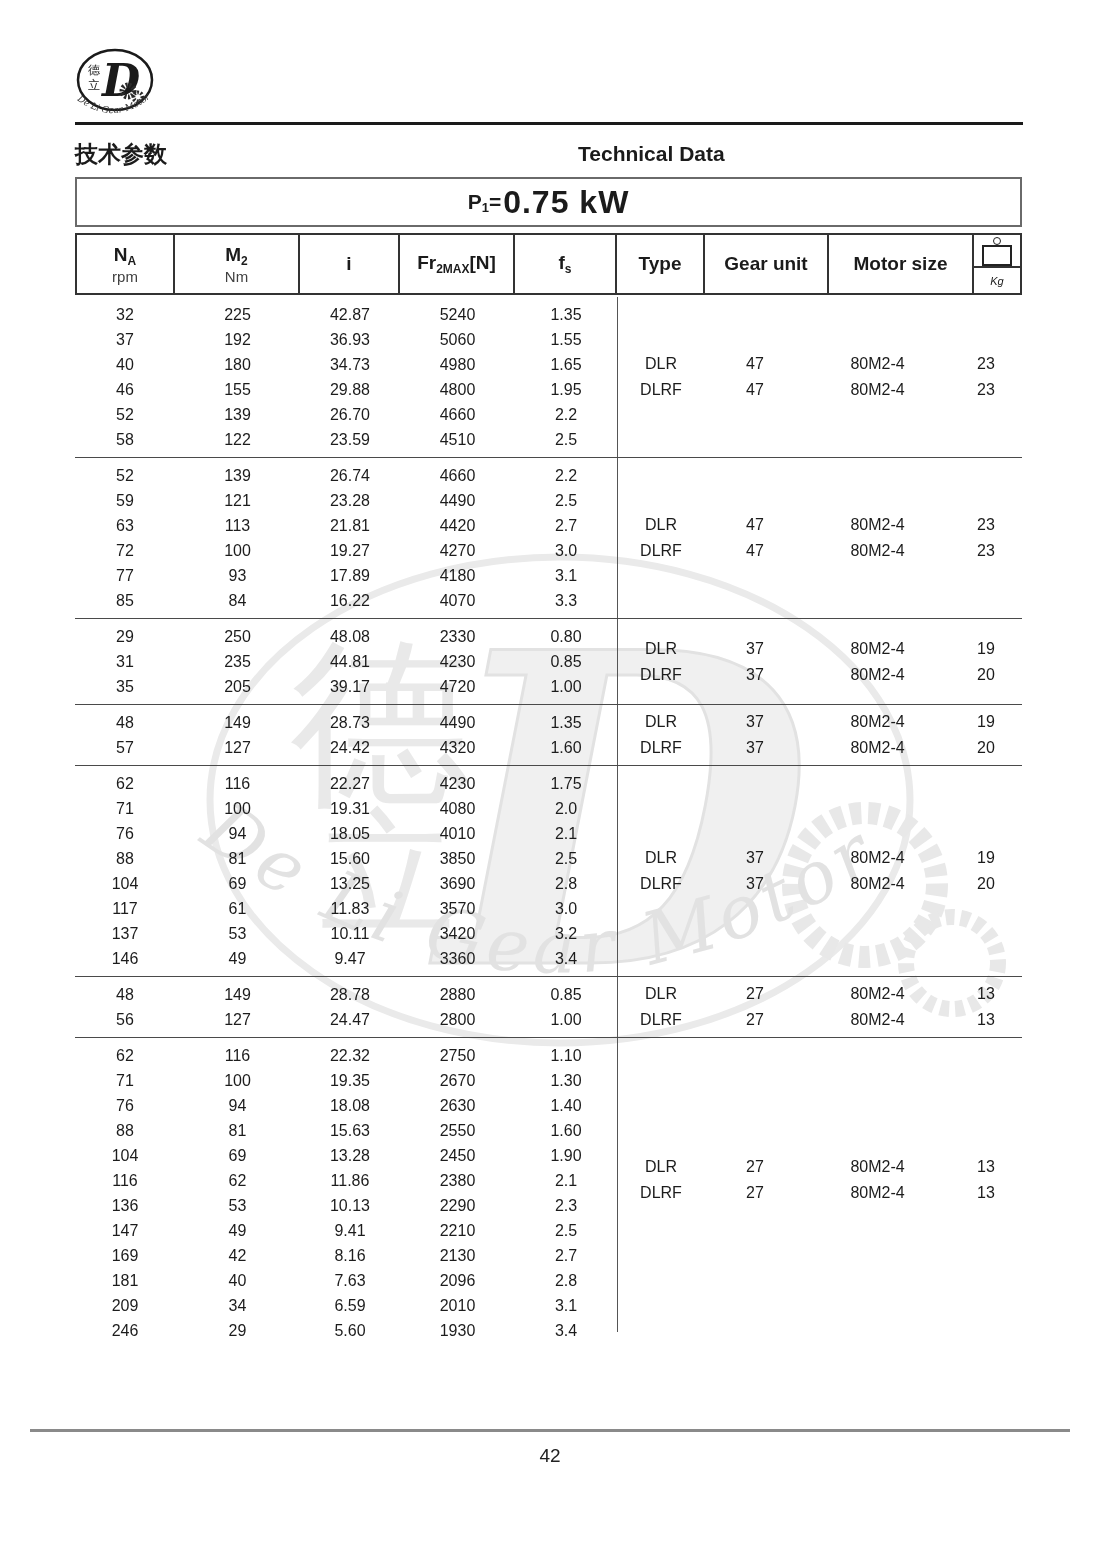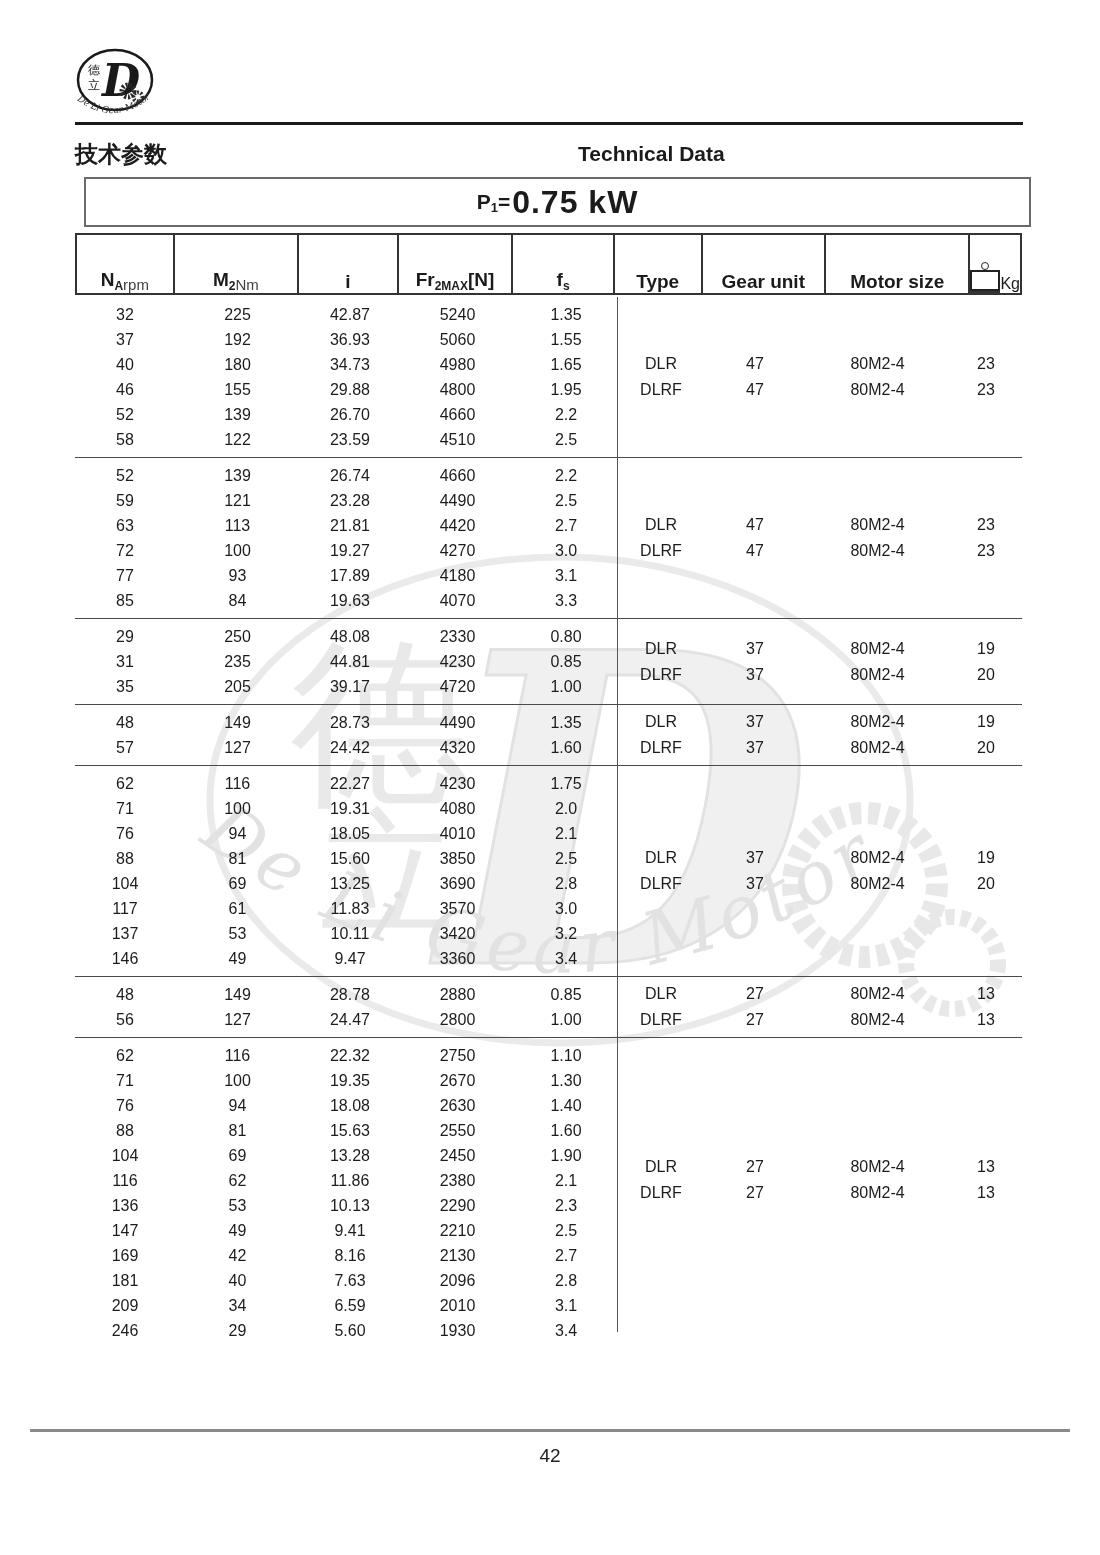--- a/index.html
+++ b/index.html
@@ -12,39 +12,39 @@
   
   .logo{position:absolute;left:72px;top:46px;z-index:2;}
   .brand-name{position:absolute;left:180px;top:58px;font-size:46px;font-weight:bold;
               letter-spacing:20px;font-family:"DejaVu Serif",serif;color:#111;z-index:2;white-space:nowrap;}
   .top-rule{position:absolute;left:75px;top:122px;width:948px;height:3px;background:#1a1a1a;z-index:2;}
   .sec-cn{position:absolute;left:75px;top:139px;font-size:23px;font-weight:bold;z-index:2;}
   .sec-en{position:absolute;left:578px;top:142px;font-size:21px;font-weight:bold;z-index:2;}
 
   
   .power-box{position:absolute;left:75px;top:177px;width:947px;height:50px;border:2px solid #6a6a6a;
-             box-sizing:border-box;display:flex;align-items:center;justify-content:center;z-index:2;background:transparent;margin-left:9px;}
+             box-sizing:border-box;display:flex;align-items:center;justify-content:center;z-index:2;background:transparent;}
   .power-small{font-size:21px;font-weight:bold;}
   .power-sub{font-size:13px;font-weight:bold;vertical-align:-3px;}
   .power-big{font-size:32px;font-weight:800;letter-spacing:1px;margin-left:2px;}
 
   
   .thead{position:absolute;left:75px;top:233px;width:947px;height:62px;display:flex;
          border:2px solid #333;box-sizing:border-box;z-index:2;background:transparent;}
-  .th{border-right:2px solid #333;box-sizing:border-box;display:flex;flex-direction:row;
-      align-items:flex-end;justify-content:center;}
+  .th{border-right:2px solid #333;box-sizing:border-box;display:flex;flex-direction:column;
+      align-items:center;justify-content:center;}
   .th:last-child{border-right:none;}
   .th-main{font-size:19px;font-weight:bold;line-height:22px;white-space:nowrap;}
   .th-unit{font-size:15px;line-height:17px;color:#404040;}
   .sub{font-size:12px;font-weight:bold;position:relative;top:4px;}
   .w0{width:98px}.w1{width:125px}.w2{width:100px}.w3{width:115px}.w4{width:102px}
   .w5{width:88px}.w6{width:124px}.w7{width:145px}.w8{flex:1}
   .kg-cell{padding:0;}
   .kg-top{width:100%;flex:1.15;display:flex;align-items:center;justify-content:center;border-bottom:2px solid #333;box-sizing:border-box;}
-  .kg-bottom{width:100%;flex:0.9;display:flex;align-items:center;justify-content:center;font-size:16px;}
+  .kg-bottom{width:100%;flex:0.9;display:flex;align-items:center;justify-content:center;font-size:11px;font-style:italic;}
   .weight-icon{width:26px;height:17px;border:2px solid #222;position:relative;margin-top:9px;background:transparent;}
   .weight-icon::before{content:"";position:absolute;left:50%;top:-10px;transform:translateX(-50%);
       width:6px;height:6px;border:1.5px solid #222;border-radius:50%;background:#fff;}
 
   
   .tbody{position:absolute;left:75px;top:297px;width:947px;z-index:1;}
   .tgroup{position:relative;padding:5px 0;border-bottom:1px solid #4a4a4a;}
   .tgroup.last{border-bottom:none;}
   .tgroup::after{content:"";position:absolute;left:542px;top:0;bottom:0;width:1px;background:#555;}
   .tgroup.last::after{bottom:16px;}
@@ -231,21 +231,21 @@
         <div class="trow">
           <span class="cell c0">77</span>
           <span class="cell c1">93</span>
           <span class="cell c2">17.89</span>
           <span class="cell c3">4180</span>
           <span class="cell c4">3.1</span>
         </div>
         <div class="trow">
           <span class="cell c0">85</span>
           <span class="cell c1">84</span>
-          <span class="cell c2">19.63</span>
+          <span class="cell c2">16.22</span>
           <span class="cell c3">4070</span>
           <span class="cell c4">3.3</span>
         </div>
         <div class="type-block">
           <div class="type-row">
             <span class="tcell t0">DLR</span>
             <span class="tcell t1">47</span>
             <span class="tcell t2">80M2-4</span>
             <span class="tcell t3">23</span>
           </div>

